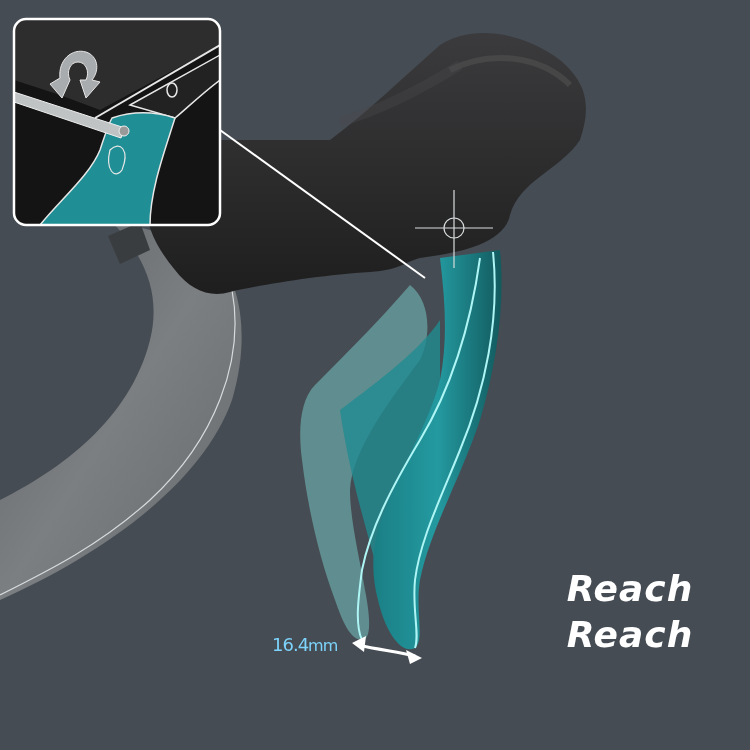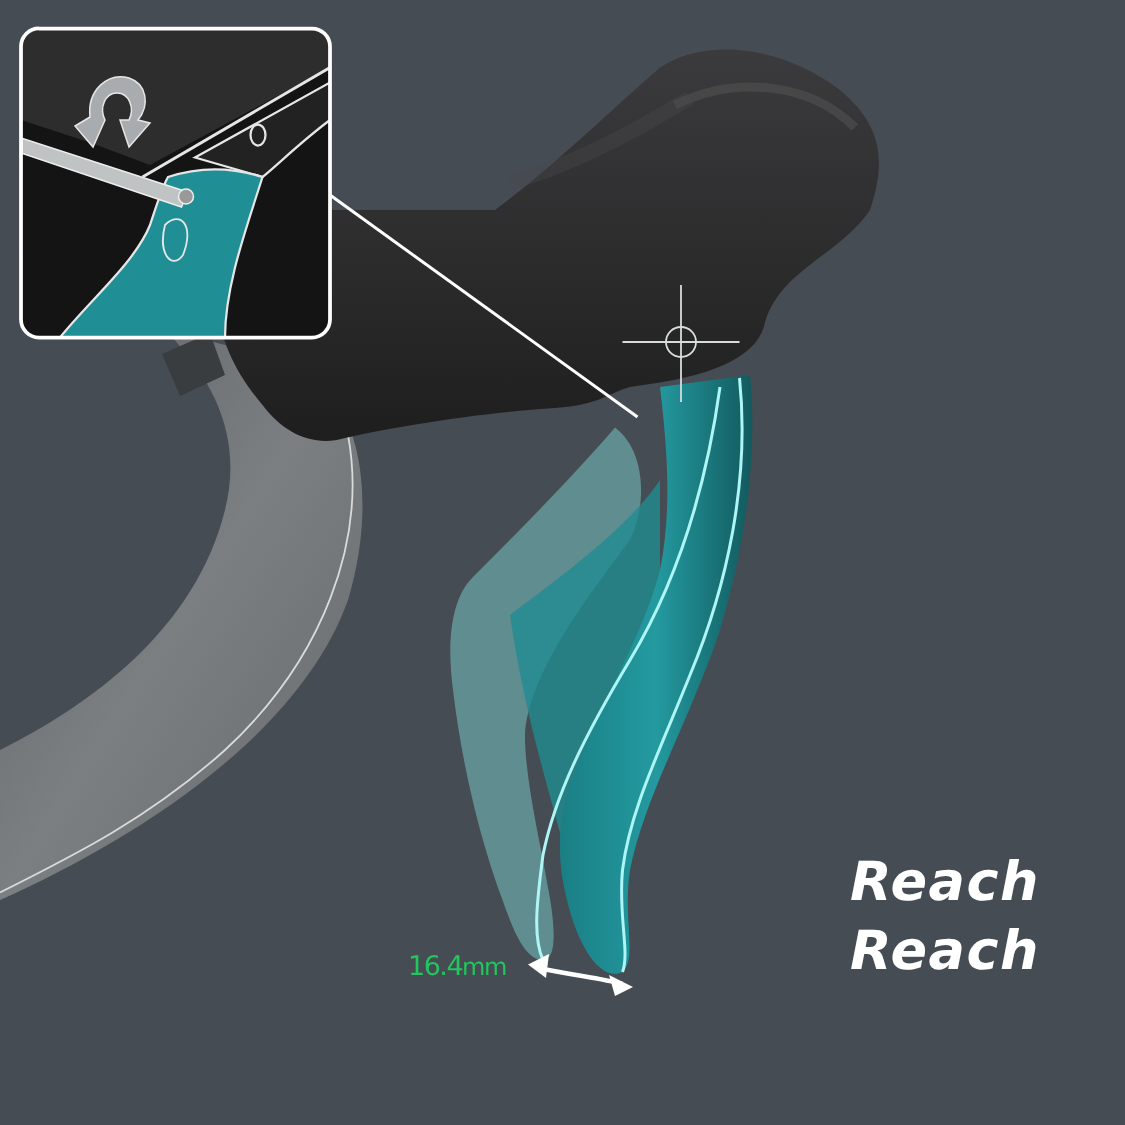--- a/index.html
+++ b/index.html
@@ -5,21 +5,21 @@
   html, body { margin: 0; padding: 0; }
   body { width: 750px; height: 750px; overflow: hidden; background: #454c53; position: relative; font-family: "DejaVu Sans", sans-serif; }
   .scene { position: absolute; left: 0; top: 0; width: 750px; height: 750px; }
   .label-reach {
     position: absolute; left: 560px; top: 566px; width: 140px;
     color: #ffffff; font-family: "DejaVu Sans", sans-serif; font-style: italic; font-weight: bold;
     font-size: 36px; line-height: 46px; text-align: center; letter-spacing: 1px;
   }
   .label-reach span { display: block; }
   .measure {
-    position: absolute; left: 272px; top: 634px; color: #22c55e;
+    position: absolute; left: 272px; top: 634px; color: #7dd3fc;
     font-family: "DejaVu Sans", sans-serif; font-size: 18px; letter-spacing: -1px;
   }
   .measure .unit { font-size: 16px; }
 </style>
 </head>
 <body>
 
 <svg class="scene" viewBox="0 0 750 750" xmlns="http://www.w3.org/2000/svg">
   <defs>
     <linearGradient id="barGrad" x1="0" y1="0" x2="1" y2="1">

